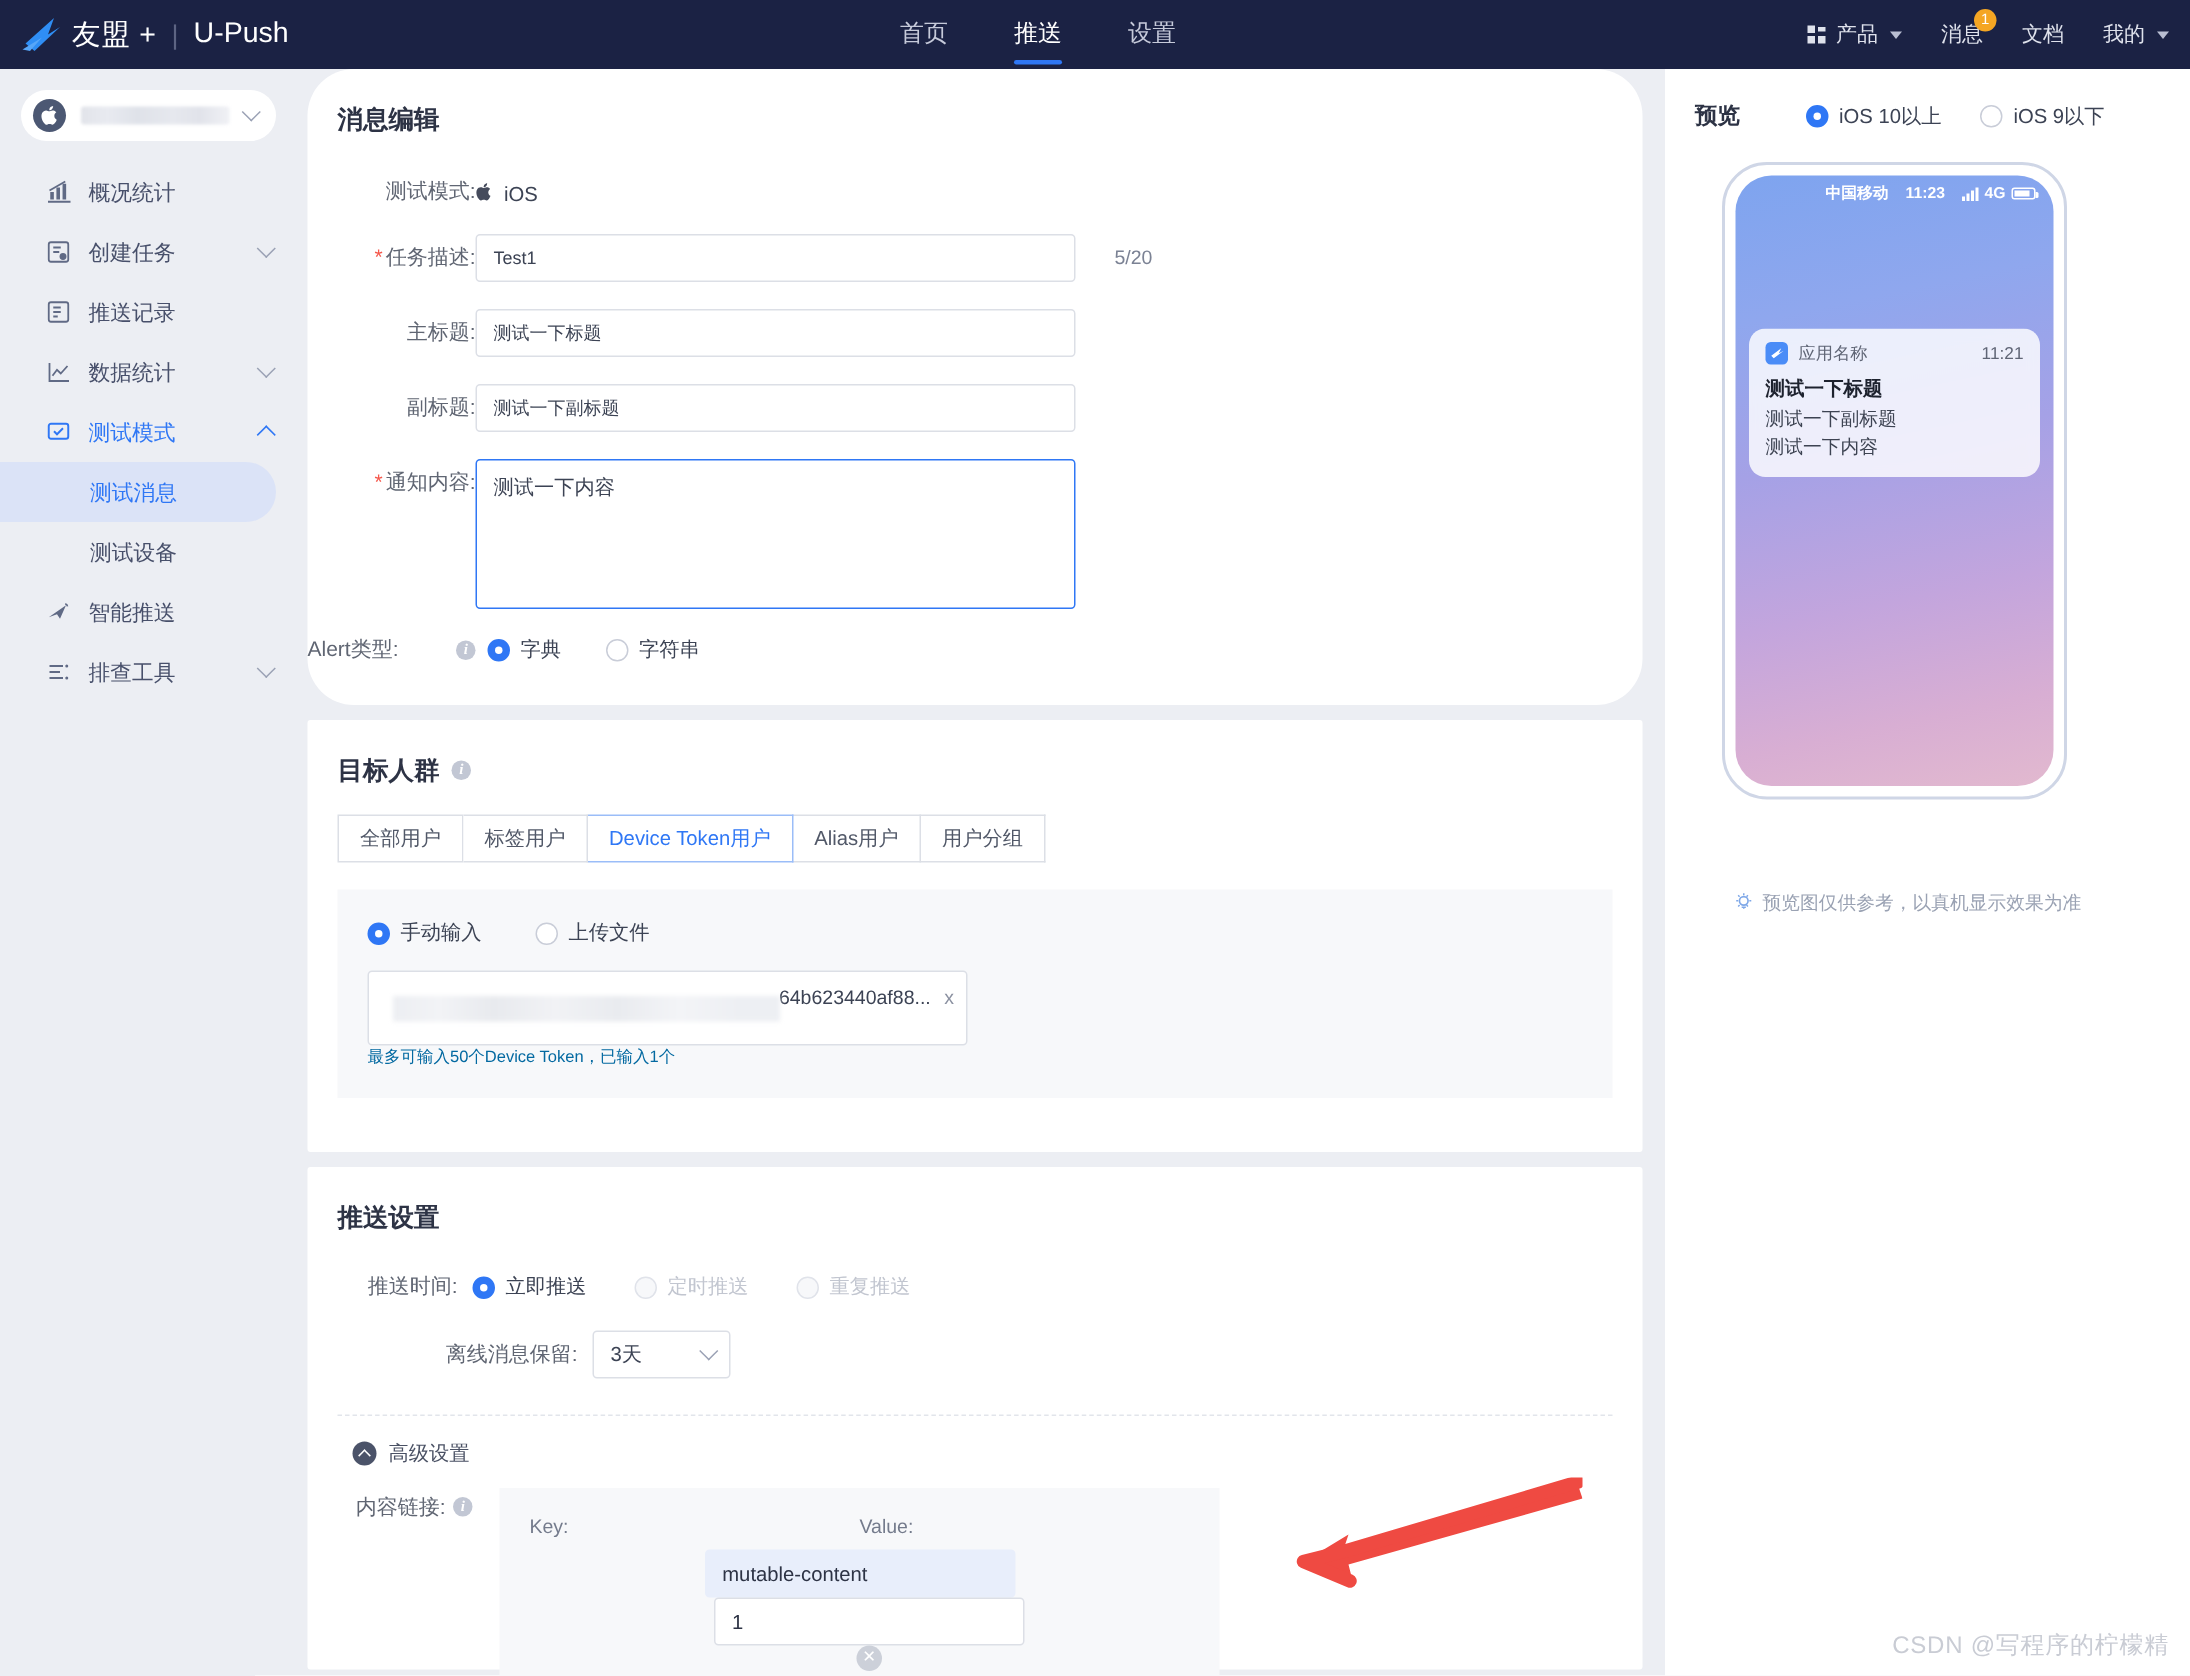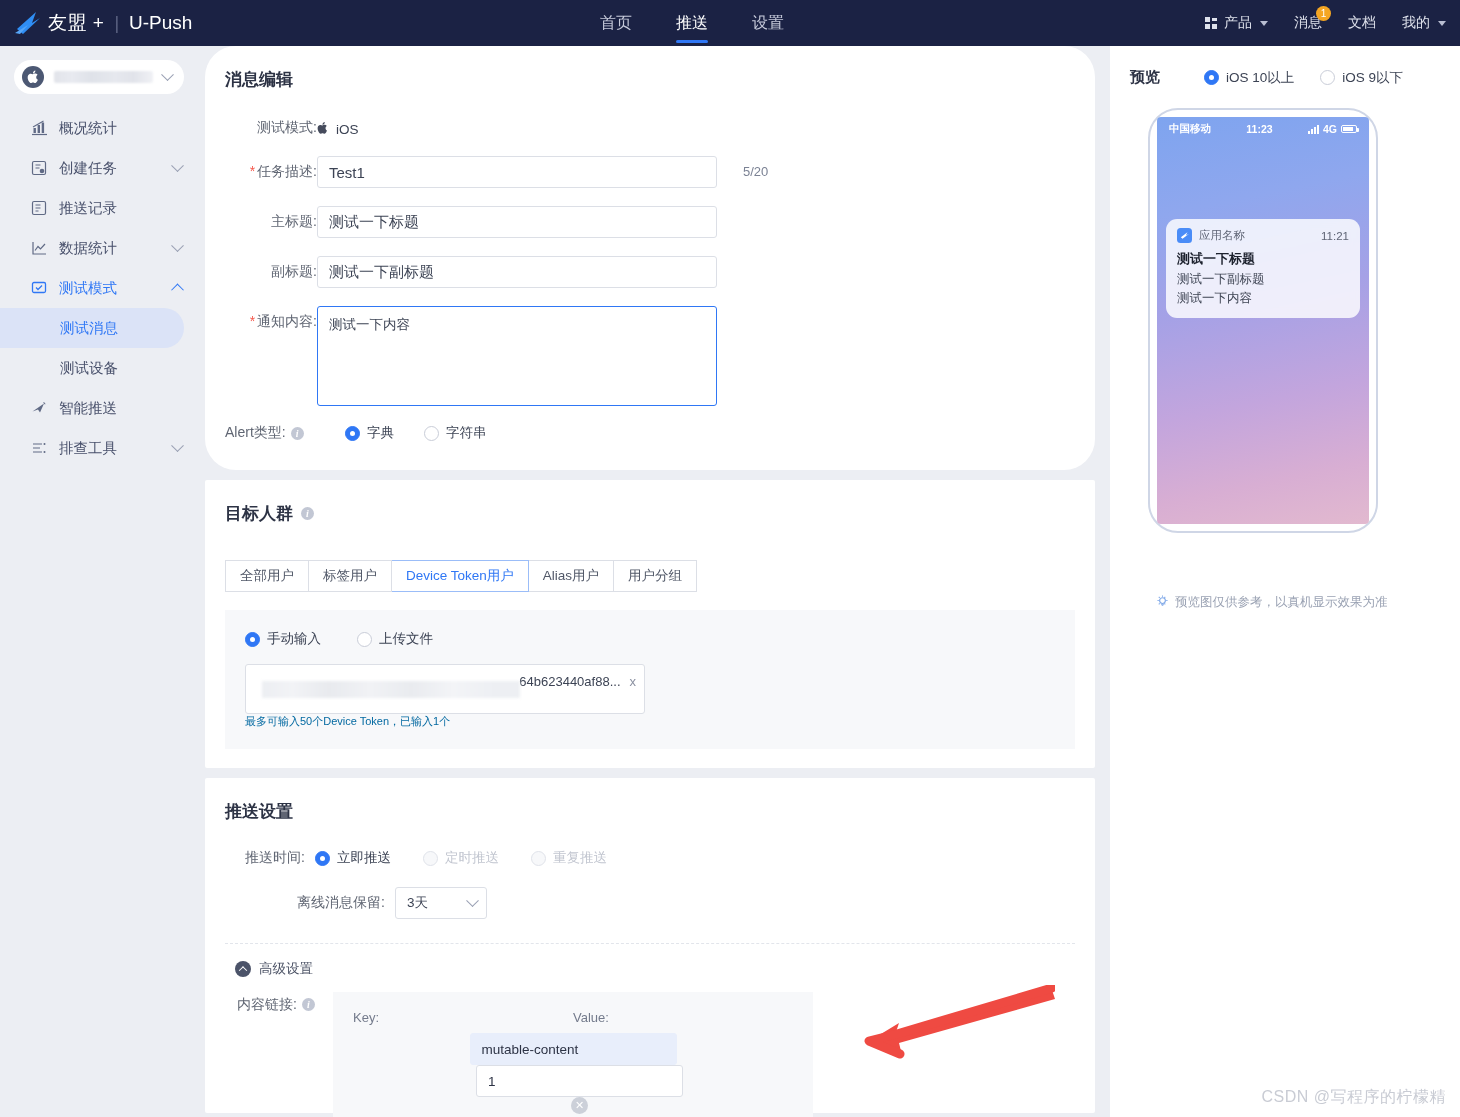--- a/index.html
+++ b/index.html
@@ -102,21 +102,21 @@
   }
 
   .frow { display: flex; align-items: flex-start; margin-top: 18px; }
   .flabel {
     width: 112px; text-align: right; font-size: 14px; color: #606673;
     padding-top: 7px; position: relative; flex: 0 0 112px;
   }
   .flabel .req { color: #f5584c; margin-right: 2px; }
   .finput {
     width: 400px; height: 32px; border: 1px solid #dcdfe6; border-radius: 3px;
-    padding: 0 11px; font-size: 15px; color: #3c4354; outline: none;
+    padding: 0 11px; font-size: 12px; color: #3c4354; outline: none;
     font-family: "Liberation Sans", sans-serif; background: #fff;
   }
   .ftext {
     width: 400px; height: 100px; border: 1px solid #2f77f5; border-radius: 3px;
     padding: 8px 11px; font-size: 13.5px; color: #3c4354; outline: none; resize: none;
     font-family: "Liberation Sans", sans-serif; line-height: 1.5;
   }
   .counter { font-size: 13px; color: #7b8294; margin-left: 26px; padding-top: 8px; }
   .platform { padding-top: 6px; font-size: 13.5px; color: #3c4354; display: flex; align-items: center; gap: 7px;}
 
@@ -130,21 +130,21 @@
     content:""; position: absolute; left: 4px; top: 4px; width: 5px; height: 5px;
     border-radius: 50%; background: #fff;
   }
   .radio.disabled { color: #c2c6d0; cursor: default; }
   .radio.disabled .dot { border-color: #e0e3ea; background:#f7f8fa; }
 
   
   .tabs { display: flex; margin: 18px 0 0 20px; }
   .tab {
     height: 32px; line-height: 30px; padding: 0 14px; border: 1px solid #dcdfe6;
-    border-left: none; font-size: 13.5px; color: #515868; background: #fff; cursor: pointer; margin-top: 17px;
+    border-left: none; font-size: 13.5px; color: #515868; background: #fff; cursor: pointer;
   }
   .tab:first-child { border-left: 1px solid #dcdfe6; }
   .tab.active { color: #2f77f5; border-color: #9bbdf8; background: #fff; position: relative; z-index: 2;}
 
   .greybox { background: #f7f8fa; margin: 18px 20px 0 20px; padding: 20px; }
   .token-box {
     width: 400px; min-height: 50px; border: 1px solid #dcdfe6; background: #fff;
     border-radius: 3px; margin-top: 16px; padding: 6px 8px;
     display: flex; align-items: flex-start; 
   }
@@ -192,22 +192,23 @@
   }
   .pv-head { display: flex; align-items: center; padding: 22px 0 0 20px; gap: 44px;}
   .pv-title { font-size: 15px; color: #2d3345; font-weight: bold; }
   .pv-radios { display: flex; gap: 26px; }
 
   .phone {
     position: absolute; left: 38px; top: 62px; width: 230px; height: 425px;
     border: 2px solid #cfd6e6; border-radius: 30px; padding: 7px; background: #fff;
   }
   .phone-screen {
-    width: 100%; height: 100%; border-radius: 4px; overflow: hidden; position: relative;
+    width: 100%; height: 100%; border-radius: 24px; overflow: hidden; position: relative;
     background: linear-gradient(168deg, #7ea4ef 0%, #8fa7ee 22%, #a5a1e6 45%, #c3a5dd 68%, #d8aed3 86%, #e2b9cf 100%);
+    padding-left: 48px;
   }
   .statusbar {
     height: 24px; display: flex; align-items: center; justify-content: space-between;
     padding: 0 12px; font-size: 10.5px; color: #fff; font-weight: bold;
   }
   .sb-right { display: flex; align-items: center; gap: 4px; }
   .bars { display: flex; align-items: flex-end; gap: 1px; height: 9px;}
   .bars i { width: 2px; background: #fff; }
   .bars i:nth-child(1){height:3px;} .bars i:nth-child(2){height:5px;}
   .bars i:nth-child(3){height:7px;} .bars i:nth-child(4){height:9px;}
@@ -430,21 +431,21 @@
         <div class="flabel">副标题:</div>
         <input class="finput" value="测试一下副标题" style="">
       </div>
 
       <div class="frow">
         <div class="flabel"><span class="req">*</span><span>通知内容:</span></div>
         <textarea class="ftext" style="">测试一下内容</textarea>
       </div>
 
       <div class="frow" style="margin-top:16px;">
-        <div class="flabel" style="padding-top:2px;display:flex;justify-content:flex-start;align-items:center;gap:5px;margin-left:20px;">
+        <div class="flabel" style="padding-top:2px;display:flex;justify-content:space-between;align-items:center;gap:5px;">
           <span>Alert类型:</span>
           <span class="info-i">i</span>
         </div>
         <div style="display:flex;gap:30px;padding-top:2px;margin-left:8px;">
           <label class="radio on">
             <span class="dot"></span>
             <span>字典</span>
           </label>
           <label class="radio">
             <span class="dot"></span>

